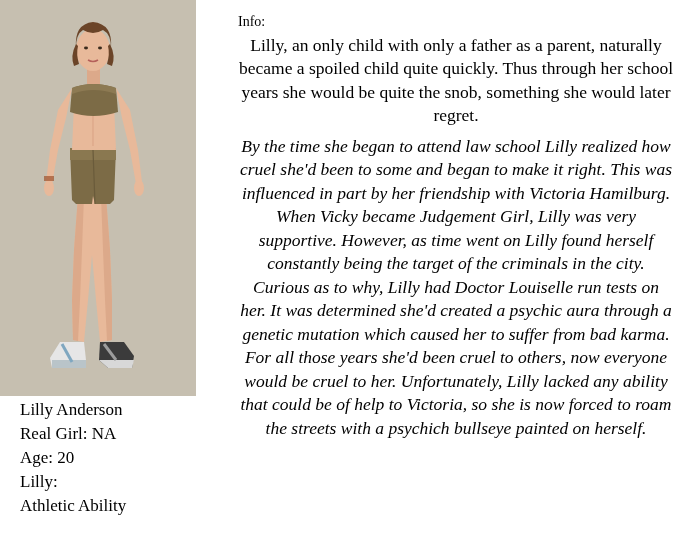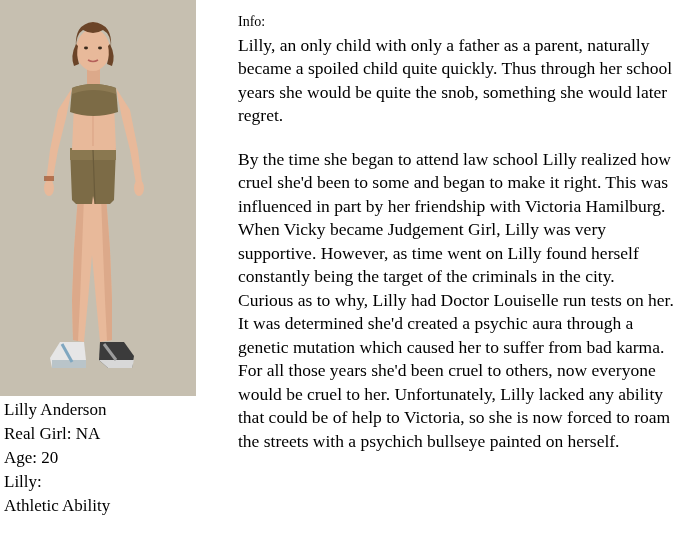--- a/index.html
+++ b/index.html
@@ -37,21 +37,21 @@
     overflow: hidden;
   }
   .portrait svg {
     display: block;
   }
   .stats {
     position: absolute;
     left: 0;
     top: 398px;
     width: 196px;
-    padding: 0 4px;
+    padding: 0 20px;
     box-sizing: border-box;
   }
   .stats div {
     font-size: 17px;
     line-height: 24px;
     color: #000000;
     white-space: nowrap;
   }
 
   
@@ -64,24 +64,25 @@
   .info-label {
     font-size: 14px;
     line-height: 23.5px;
     color: #000;
   }
   .info-col p {
     margin: 0;
     font-size: 17.5px;
     line-height: 23.5px;
     color: #000;
-    text-align: left;
+    text-align: center;
   }
   .info-col p.spaced {
-    margin-top: 20px;
+    margin-top: 7px;
+    font-style: italic;
   }
 </style>
 </head>
 <body>
 
 <div class="page">
 
   <div class="left-col">
 
     <div class="portrait">

